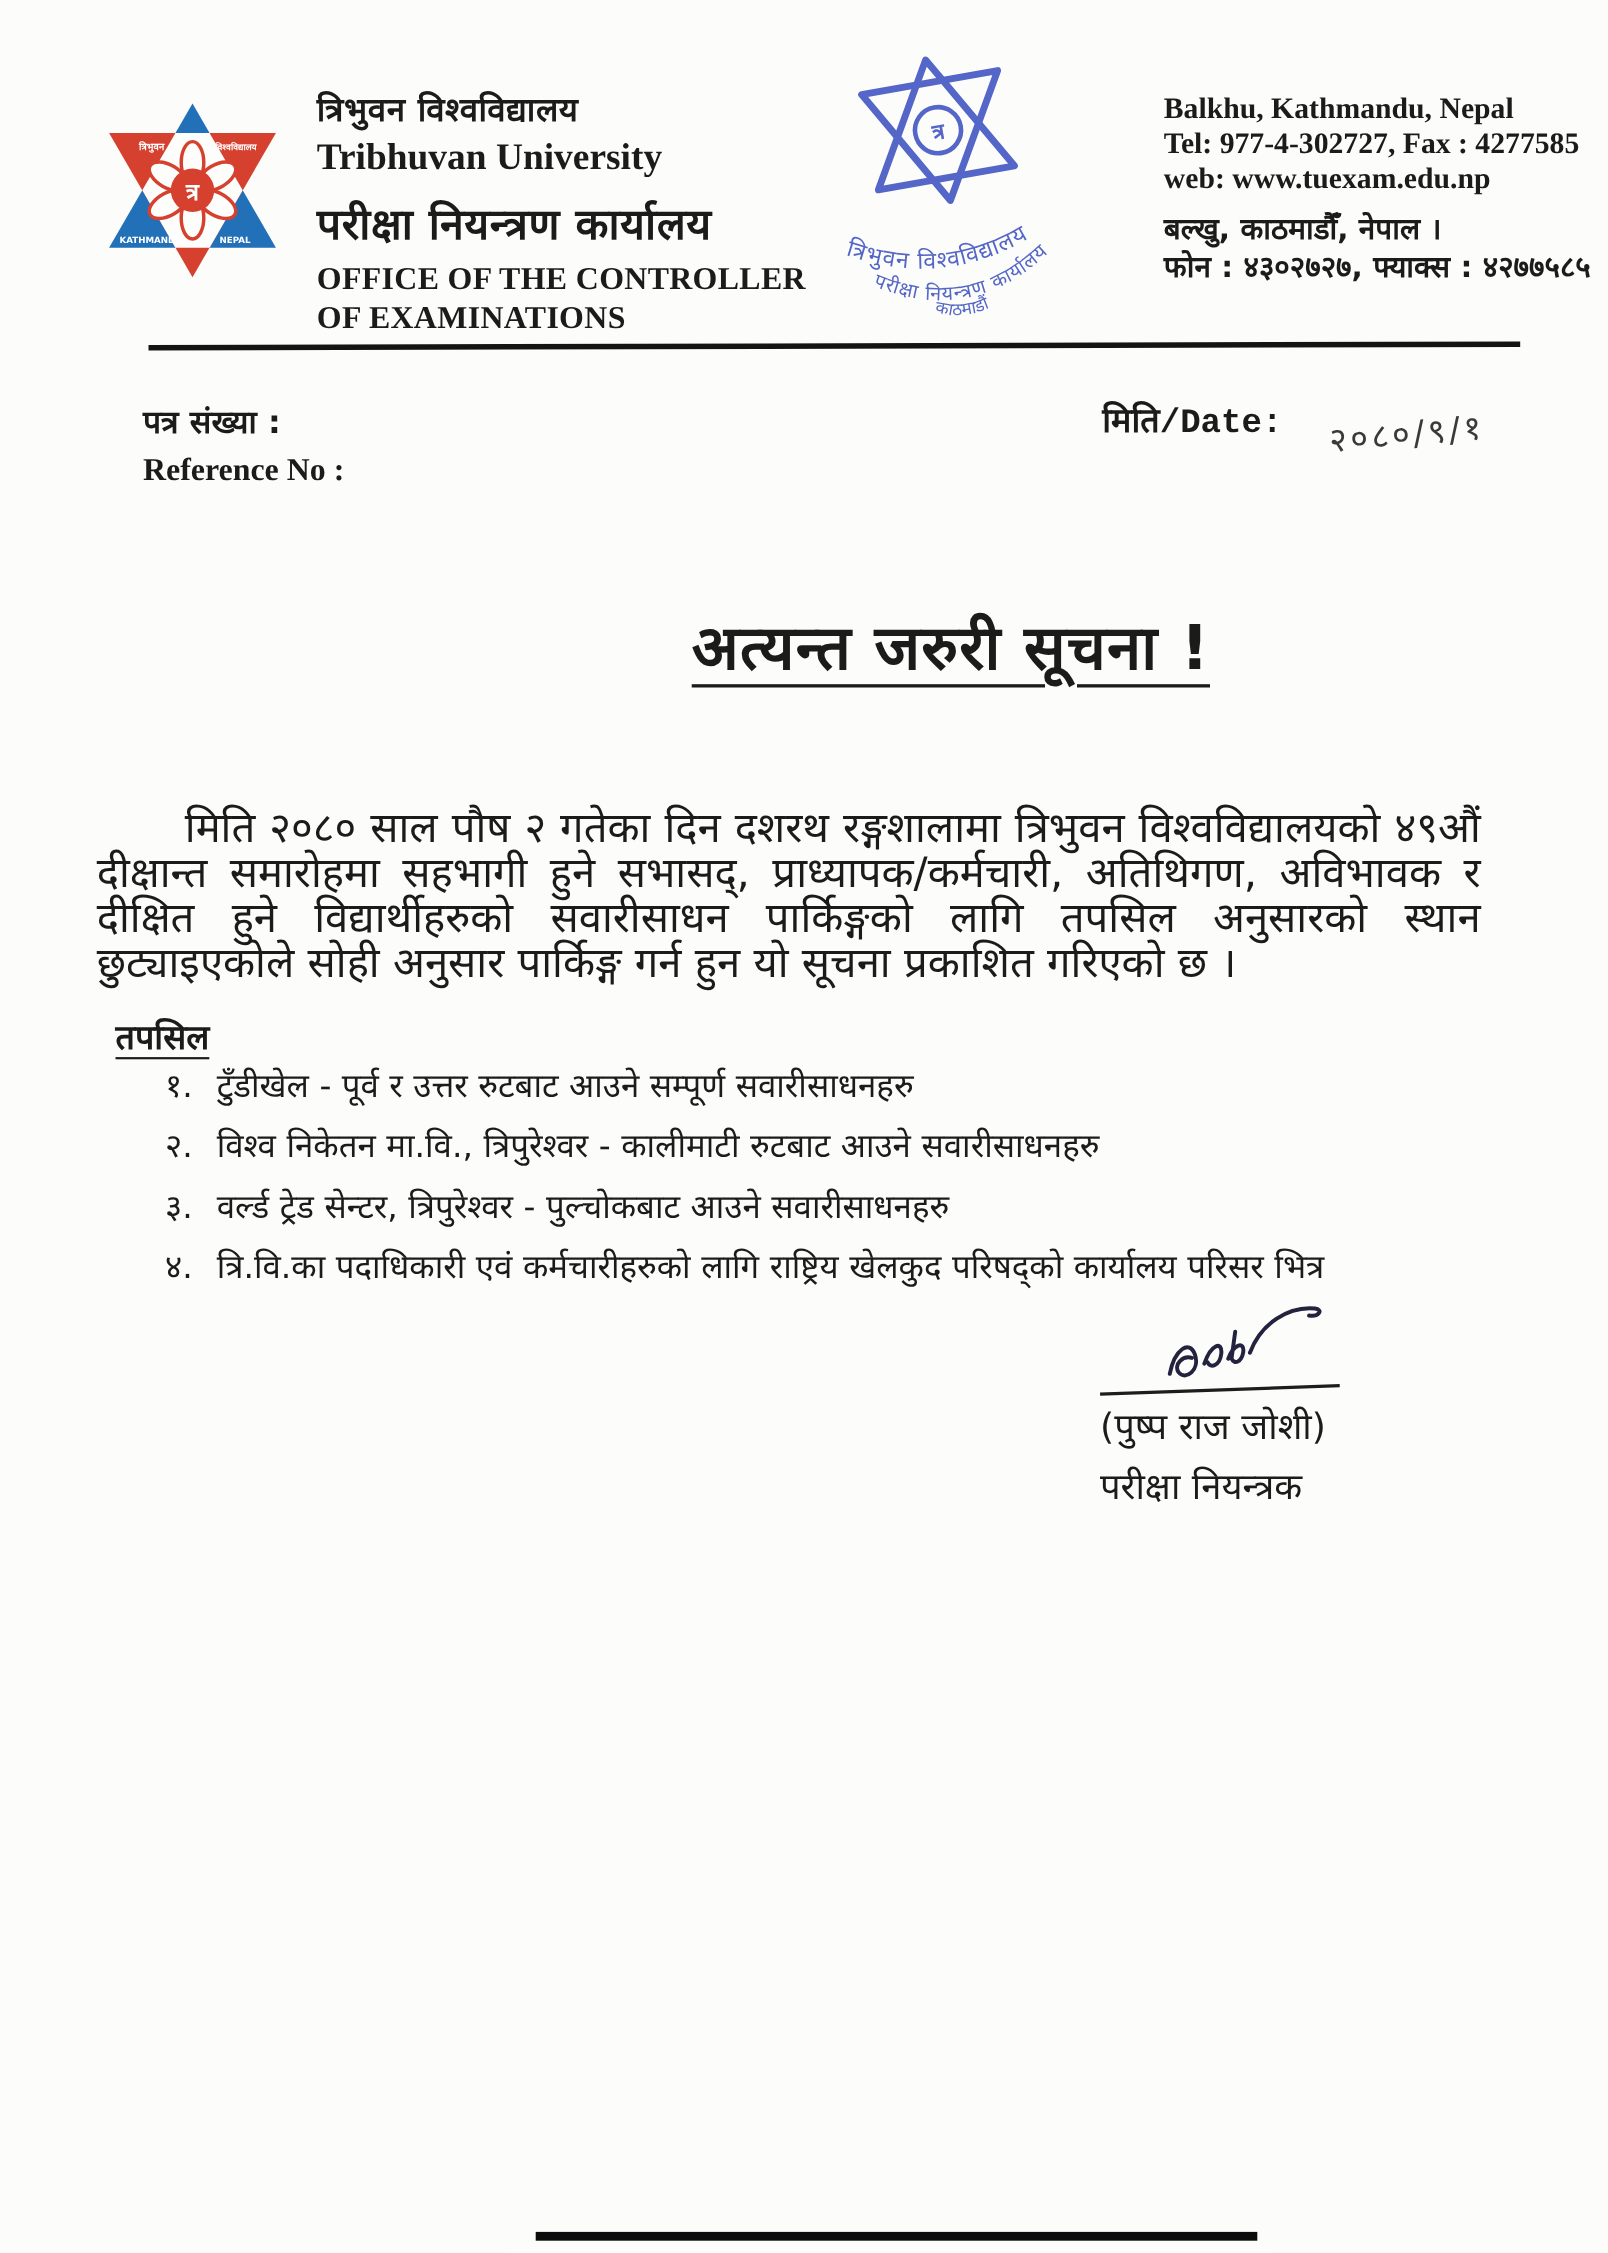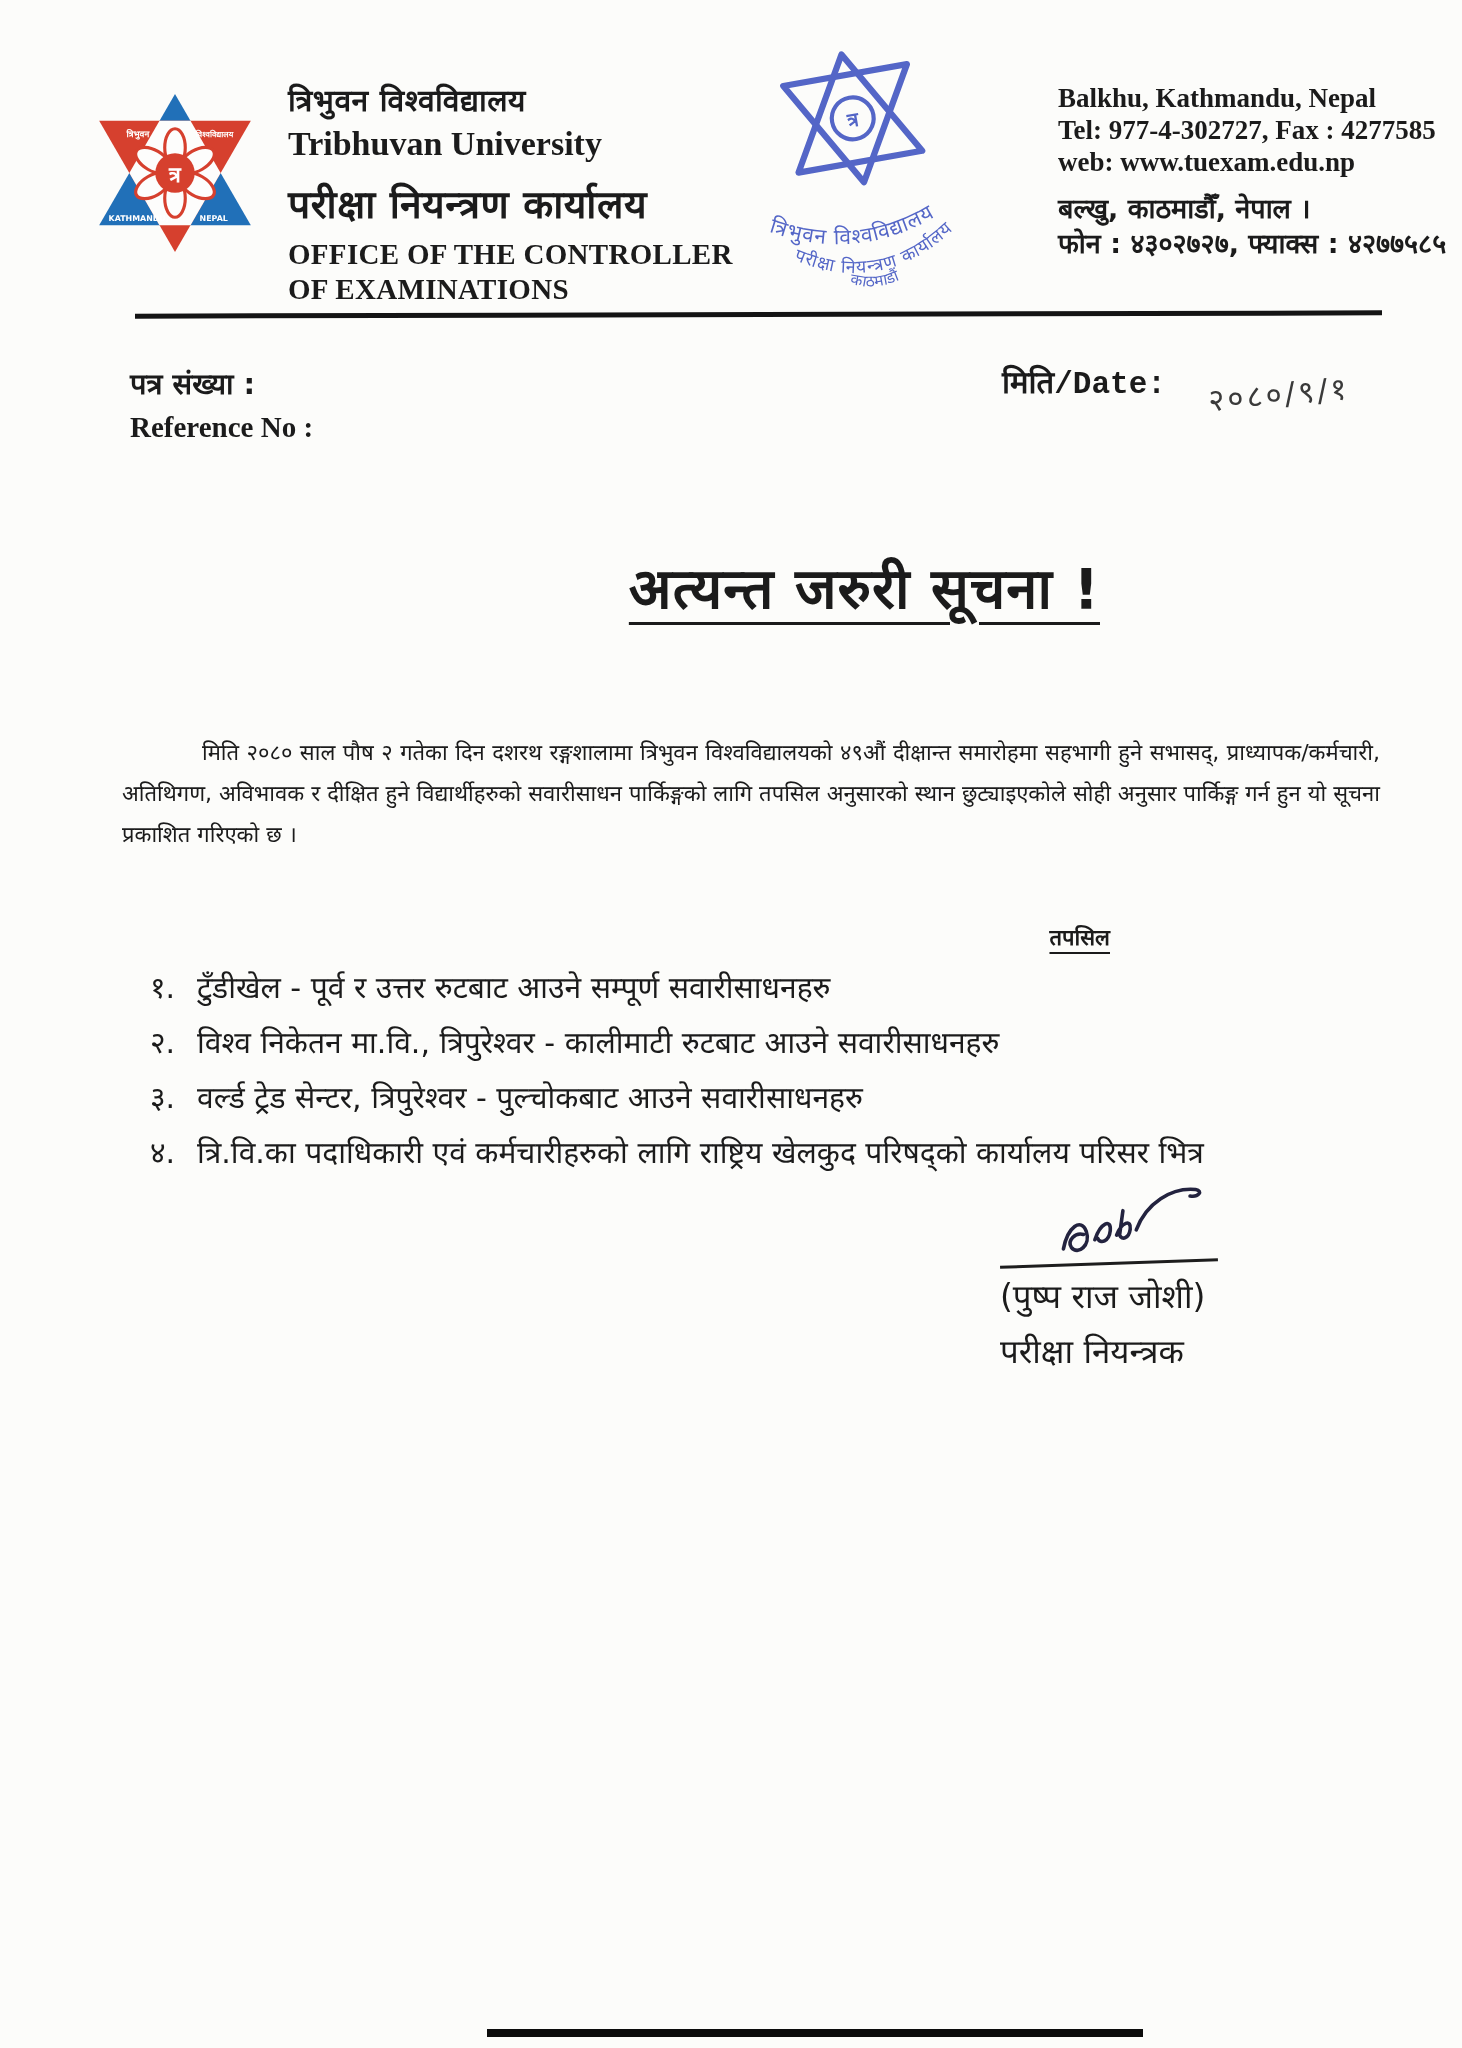--- a/index.html
+++ b/index.html
@@ -39,25 +39,25 @@
   .ref-en { font-size:29px; font-weight:700; margin-top:9px; }
   .date-label { position:absolute; left:1002px; top:360px; font-size:31px; font-weight:700;font-family:Liberation Mono, monospace; }
   .date-value { position:absolute; left:1208px; top:372px; font-size:31px; color:#3a3a3a;
                 transform:rotate(-5deg); letter-spacing:3px; font-weight:400; }
 
   
   .title { position:absolute; left:140px; top:548px; width:960px; text-align:right;
            font-size:56px; font-weight:700; letter-spacing:1px; }
   .title span { text-decoration:underline; text-decoration-thickness:3px; text-underline-offset:14px; }
 
-  .body-par { position:absolute; left:122px; top:732px; width:1258px;
-              font-size:22px; line-height:41px; text-align:justify; text-indent:80px; }
+  .body-par { position:absolute; left:88px; top:732px; width:1258px;
+              font-size:38px; line-height:41px; text-align:justify; text-indent:80px; }
 
-  .schedule-head { position:absolute; left:105px; top:921px; width:1005px; text-align:right;
-                   font-size:22px; font-weight:600; }
+  .schedule-head { position:absolute; left:105px; top:921px; width:1005px; text-align:left;
+                   font-size:31px; font-weight:600; }
   .schedule-head span { text-decoration:underline; text-decoration-thickness:2px; text-underline-offset:7px; }
 
   .list { position:absolute; left:150px; top:966px; width:1212px; font-size:30px; }
   .list-item { display:flex; line-height:44px; margin-bottom:11px; }
   .list-num { width:47px; flex:0 0 47px; }
   .list-text { flex:1; }
 
   
   .sig { position:absolute; left:1000px; top:1182px; width:270px; }
   .sig-scribble { display:block; margin-left:48px; transform:rotate(-4deg); }

